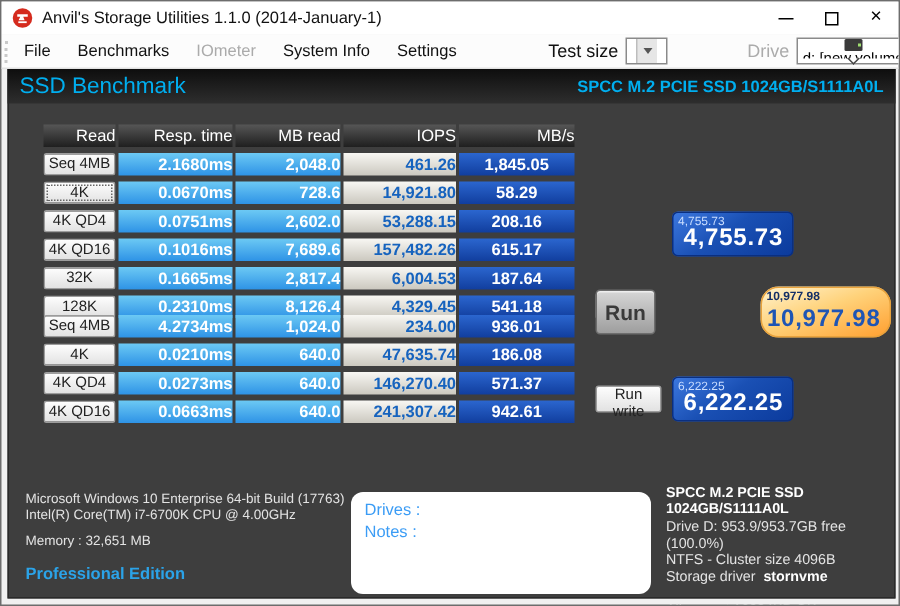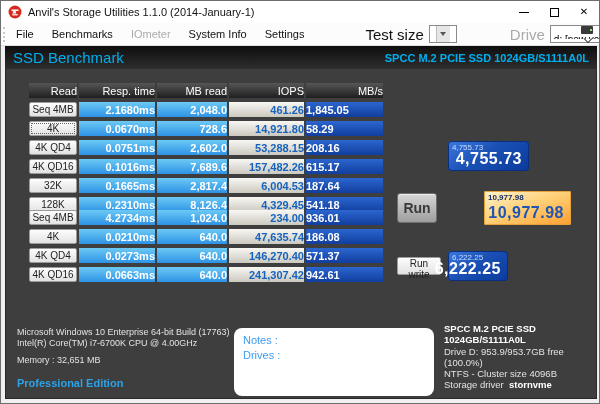--- a/index.html
+++ b/index.html
@@ -15,21 +15,21 @@
   .min-glyph { width: 10px; height: 1px; background: #000; display: block; }
   .max-glyph { width: 9px; height: 9px; border: 1px solid #000; display: block; }
   .close-glyph { font-size: 10px; color: #000; line-height: 1; }
 
   
   .toolbar { position: absolute; left: 0; top: 22px; width: 100%; height: 23px; background: #fcfcfc; display: flex; align-items: center; border-bottom: 1px solid #e2e2e2; }
   .grip { width: 3px; height: 15px; margin: 0 3px 0 2px; border-left: 2px dotted #c9c9c9; }
   .titem { background: none; border: none; font-family: inherit; font-size: 11px; color: #111; padding: 3px 8px; white-space: nowrap; }
   .titem.disabled { color: #ababab; }
   .tsep { width: 1px; height: 16px; background: #d4d4d4; margin: 0 1px; }
-  .tlabel { font-size: 15px; color: #111; padding: 0 5px 0 7px; white-space: nowrap; margin-left: 44px; }
+  .tlabel { font-size: 12px; color: #111; padding: 0 5px 0 7px; white-space: nowrap; margin-left: 44px; }
   .tlabel.disabled { color: #ababab; }
   .combo { display: inline-flex; align-items: center; height: 18px; border: 1px solid #8a8a8a; background: #fff; font-size: 10px; flex-direction: column; }
   .combo.testsize { width: 60px; }
   .combo .ctext { flex: 1; padding: 0 3px; white-space: nowrap; overflow: hidden; }
   .combo .cbtn { width: 14px; height: 16px; background: #e6e6e6; border-left: 1px solid #bdbdbd; display: flex; align-items: center; justify-content: center; }
   .tri { width: 0; height: 0; border-left: 3px solid transparent; border-right: 3px solid transparent; border-top: 4px solid #555; }
   .combo.drive { width: 122px; padding-left: 0; }
   .drive-ico { width: 12px; height: 8px; background: #3a3a3a; border-radius: 1px; margin-right: 3px; position: relative; flex: none; }
   .drive-ico:after { content: ""; position: absolute; right: 1px; top: 3px; width: 2px; height: 2px; background: #9fdf6f; }
   .chev { width: 6px; height: 6px; border-right: 1px solid #444; border-bottom: 1px solid #444; transform: rotate(45deg); margin: -3px 5px 0 3px; flex: none; }
@@ -39,34 +39,34 @@
   .band { position: absolute; left: 4px; top: 45px; width: 592px; height: 23px; background: linear-gradient(180deg, #0e0e0e, #2e2e2e); display: flex; align-items: center; justify-content: space-between; padding: 0 8px; }
   .band-title { color: #00AEEF; font-size: 15px; }
   .band-device { color: #00AEEF; font-size: 11px; font-weight: bold; }
 
   
   table.bench { position: absolute; border-collapse: separate; border-spacing: 2px 4px; table-layout: fixed; }
   table.bench td { height: 15px; font-size: 11px; padding: 0; overflow: hidden; white-space: nowrap; }
   td.h { background: linear-gradient(180deg, #565656, #1f1f1f); color: #fff; text-align: right; padding-right: 5px; font-size: 11px; }
   td.b { background: linear-gradient(180deg, #6cc9f4, #2e93e6); color: #fff; font-weight: bold; text-align: right; padding-right: 5px; }
   td.s { background: linear-gradient(180deg, #f8f7f3, #cbc8bf); color: #1663be; font-weight: bold; text-align: right; padding-right: 5px; }
-  td.n { background: linear-gradient(180deg, #2b66cf, #113e9e); color: #fff; font-weight: bold; text-align: left; padding-right: 5px; }
+  td.n { background: linear-gradient(180deg, #2b66cf, #113e9e); color: #fff; font-weight: bold; text-align: center; padding-right: 5px; }
   .row-btn { width: 100%; height: 15px; font-family: inherit; font-size: 10px; color: #222; background: linear-gradient(180deg, #fdfdfd, #e2e2e2); border: 1px solid #9c9c9c; border-radius: 2px; padding: 0; }
   .row-btn.focused { outline: 1px dotted #666; outline-offset: -3px; }
 
   
   .lightbtn { position: absolute; font-family: inherit; font-size: 10px; color: #222; background: linear-gradient(180deg, #fdfdfd, #e2e2e2); border: 1px solid #9c9c9c; border-radius: 2px; }
   .runbtn { position: absolute; font-family: inherit; font-size: 14px; font-weight: bold; color: #3a3a3a; background: linear-gradient(180deg, #d6d6d6, #9e9e9e); border: 1px solid #6e6e6e; border-radius: 3px; box-shadow: inset 0 1px 0 #eee; }
   .badge { position: absolute; border-radius: 4px; }
   .badge .small { position: absolute; left: 4px; top: 2px; font-size: 8px; }
   .badge .big { position: absolute; right: 7px; bottom: 3px; font-size: 16px; font-weight: bold; letter-spacing: 0.5px; }
   .badge.blue { background: linear-gradient(145deg, #3d79e0 0%, #1a50b4 45%, #0b3a9c 100%); box-shadow: inset 0 0 0 1px #0a2f80; }
   .badge.blue .small { color: #c9ddff; }
   .badge.blue .big { color: #ffffff; }
-  .badge.orange { background: linear-gradient(160deg, #fff4d2 0%, #ffd27a 45%, #ff9e2e 100%); box-shadow: inset 0 0 0 1px #e8a23c; border-radius: 2px; }
+  .badge.orange { background: linear-gradient(160deg, #fff4d2 0%, #ffd27a 45%, #ff9e2e 100%); box-shadow: inset 0 0 0 1px #e8a23c; border-radius: 12px; margin-left: 23px; }
   .badge.orange .small { color: #132e66; font-weight: bold; }
   .badge.orange .big { color: #1f55b4; }
 
   
   .sysinfo { position: absolute; left: 16px; top: 326px; font-size: 9px; color: #e3e3e3; line-height: 10.5px; }
   .sysinfo .memline { margin-top: 7px; }
   .edition { position: absolute; left: 16px; top: 376px; font-size: 11px; font-weight: bold; color: #2ba3e8; }
   .notesbox { position: absolute; left: 233px; top: 327px; width: 200px; height: 68px; background: #ffffff; border-radius: 8px; padding: 5px 9px; }
   .notesbox .nlabel { font-size: 11px; color: #3b9cf5; line-height: 15px; }
   .diskinfo { position: absolute; left: 443px; top: 322px; font-size: 9.5px; color: #e3e3e3; line-height: 11.3px; }
@@ -244,35 +244,35 @@
     <span class="big">4,755.73</span>
   </div>
 
   <button class="runbtn" style="left:396px; top:192px; width:40px; height:30px;">Run</button>
   <div class="badge orange" style="left:483px; top:190px; width:87px; height:34px;">
     <span class="small">10,977.98</span>
     <span class="big">10,977.98</span>
   </div>
 
   <button class="lightbtn" style="left:396px; top:256px; width:44px; height:18px;">Run write</button>
-  <div class="badge blue" style="left:447px; top:250px; width:60px; height:30px;">
+  <div class="badge blue" style="left:447px; top:250px; width:81px; height:30px;">
     <span class="small">6,222.25</span>
     <span class="big">6,222.25</span>
   </div>
 
   <div class="sysinfo">
     <div>Microsoft Windows 10 Enterprise 64-bit Build (17763)</div>
     <div>Intel(R) Core(TM) i7-6700K CPU @ 4.00GHz</div>
     <div class="memline">Memory : 32,651 MB</div>
   </div>
   <div class="edition">Professional Edition</div>
 
   <div class="notesbox">
+    <div class="nlabel">Drives :</div>
     <div class="nlabel">Notes :</div>
-    <div class="nlabel">Drives :</div>
   </div>
 
   <div class="diskinfo">
     <div class="devline">SPCC M.2 PCIE SSD 1024GB/S1111A0L</div>
     <div>Drive D: 953.9/953.7GB free (100.0%)</div>
     <div>NTFS - Cluster size 4096B</div>
     <div><span>Storage driver</span>&nbsp;&nbsp;<span class="bold">stornvme</span></div>
     <div class="gap"></div>
     <div>Alignment 16384KB OK</div>
 

